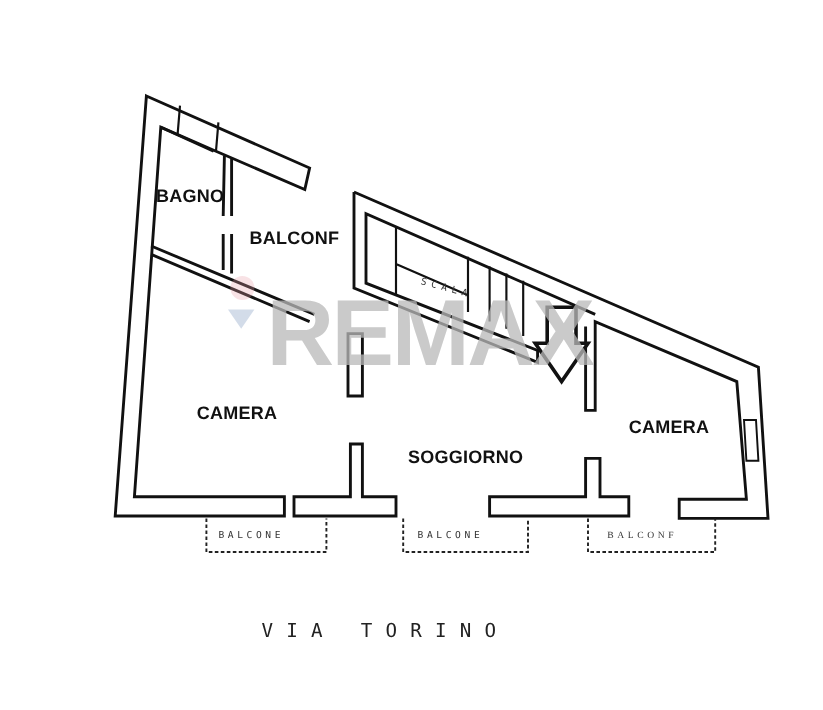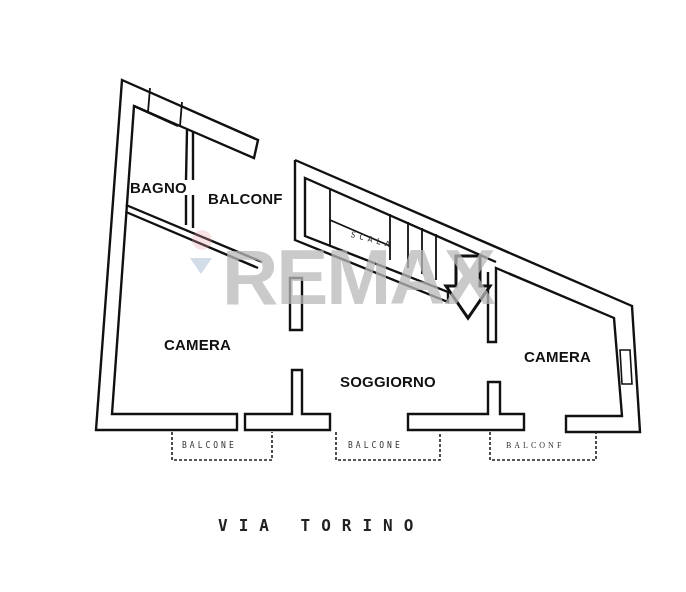--- a/index.html
+++ b/index.html
@@ -45,25 +45,25 @@
   </g>
 
   <path d="M456,256 L480,256 L480,286 L490,286 L468,318 L446,286 L456,286 Z" fill="#fff" stroke="#111" stroke-width="3"></path>
 
   <path d="M190,258 L212,258 L201,274 Z" fill="#c8d3e4" opacity="0.8"></path>
   <circle cx="202" cy="240" r="10" fill="#e8a0a8" opacity="0.3"></circle>
 </svg>
 
 <div class="watermark" style="left:222px; top:232px;">REMAX</div>
 
-<div class="room-label" style="left:130px; top:179px;">BAGNO</div>
+<div class="room-label" style="left:130px; top:155px;">BAGNO</div>
 <div class="room-label" style="left:208px; top:190px;">BALCONF</div>
 <div class="room-label" style="left:164px; top:336px;">CAMERA</div>
 <div class="room-label" style="left:340px; top:342px;margin-top:31px;">SOGGIORNO</div>
 <div class="room-label" style="left:524px; top:348px;">CAMERA</div>
 
 <div class="stair-label" style="left:352px; top:230px;">SCALA</div>
 
 <div class="balcony-label" style="left:182px; top:441px;">BALCONE</div>
 <div class="balcony-label" style="left:348px; top:441px;">BALCONE</div>
 <div class="balcony-label" style="left:506px; top:441px;font-family:Liberation Serif, serif;">BALCONF</div>
 
-<div class="street-label" style="left:218px; top:516px;font-weight:bold;">VIA TORINO</div>
+<div class="street-label" style="left:218px; top:516px;">VIA TORINO</div>
 
 </body></html>

